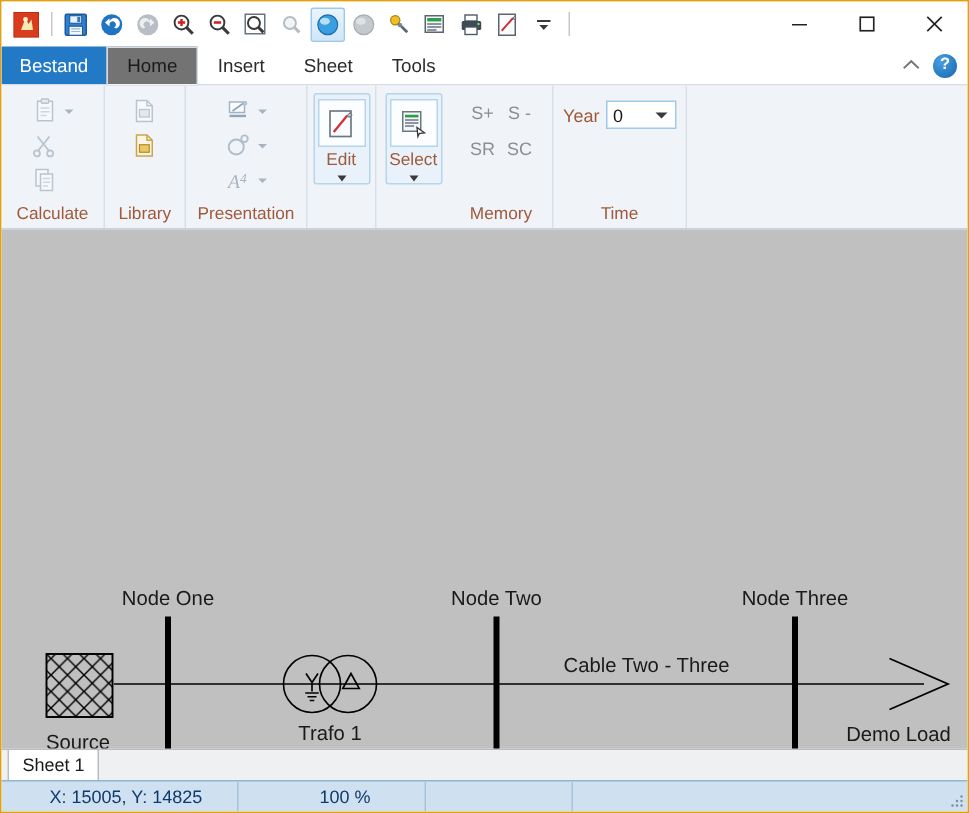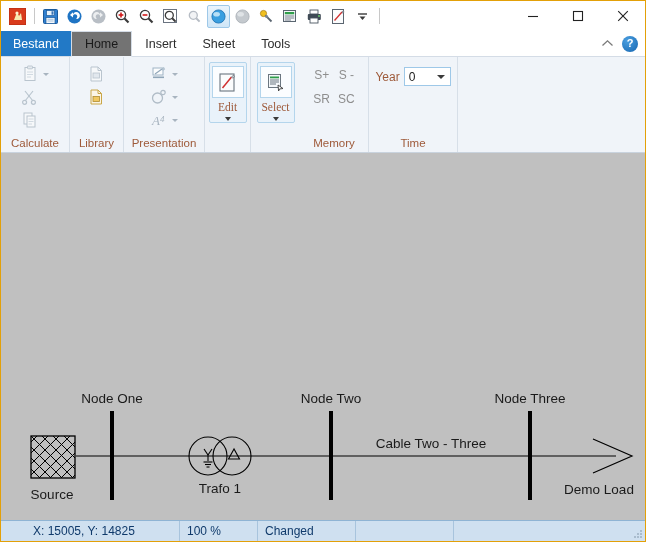--- a/index.html
+++ b/index.html
@@ -214,21 +214,20 @@
     justify-content: center;
     border: 1px solid #b4d5ec;
     background: #fbfdff;
     box-sizing: border-box;
   }
   .big-btn .bb-label {
     font-size: 11.5px;
     color: #9e5a3a;
     margin-top: 4px;
     line-height: 1;
-    font-family: Liberation Serif, serif;
   }
   .big-btn .bb-caret {
     margin-top: 3px;
     width: 0; height: 0;
     border-left: 3.5px solid transparent;
     border-right: 3.5px solid transparent;
     border-top: 4px solid #3a3a3a;
   }
 
   .mem-grid {
@@ -328,22 +327,22 @@
   }
   .sb-cell {
     display: flex;
     align-items: center;
     padding: 0 7px;
     border-right: 1px solid #a8c4dd;
     box-sizing: border-box;
     white-space: nowrap;
     overflow: hidden;
   }
-  .sb-coords { width: 179px; padding-left: 32px; }
-  .sb-zoom   { width: 78px; }
+  .sb-coords { width: 158px; padding-left: 32px; }
+  .sb-zoom   { width: 78px; margin-left: 47px; }
   .sb-state  { width: 98px; }
   .sb-blank1 { width: 98px; }
   .sb-blank2 { flex: 1; border-right: none; }
   .grip {
     width: 14px;
     display: flex;
     align-items: flex-end;
     justify-content: flex-end;
     padding: 0 2px 2px 0;
   }
@@ -722,25 +721,27 @@
       <line x1="529" y1="258" x2="529" y2="347" stroke="#000000" stroke-width="4"></line>
       <text x="529" y="250" font-family="Liberation Sans, sans-serif" font-size="13.5" fill="#1a1a1a" text-anchor="middle">Node Three</text>
 
       <g>
         <polyline points="592,286 631,303 592,320" fill="none" stroke="#000000" stroke-width="1.2"></polyline>
       </g>
       <text x="598" y="341" font-family="Liberation Sans, sans-serif" font-size="13.5" fill="#1a1a1a" text-anchor="middle">Demo Load</text>
     </svg>
   </div>
 
+  <div class="sheettabs">
+    <div class="sheet-tab">Sheet 1</div>
+  </div>
 
   <div class="statusbar">
     <div class="sb-cell sb-coords">X: 15005, Y: 14825</div>
     <div class="sb-cell sb-zoom">100 %</div>
-    <div class="sb-cell sb-state">Changed</div>
     <div class="sb-cell sb-blank1"></div>
     <div class="sb-cell sb-blank2"></div>
     <div class="grip">
       <svg width="11" height="11" viewBox="0 0 11 11">
         <circle cx="9" cy="9" r="0.8" fill="#7a8da0"></circle>
         <circle cx="6" cy="9" r="0.8" fill="#7a8da0"></circle>
         <circle cx="3" cy="9" r="0.8" fill="#7a8da0"></circle>
         <circle cx="9" cy="6" r="0.8" fill="#7a8da0"></circle>
         <circle cx="6" cy="6" r="0.8" fill="#7a8da0"></circle>
         <circle cx="9" cy="3" r="0.8" fill="#7a8da0"></circle>

